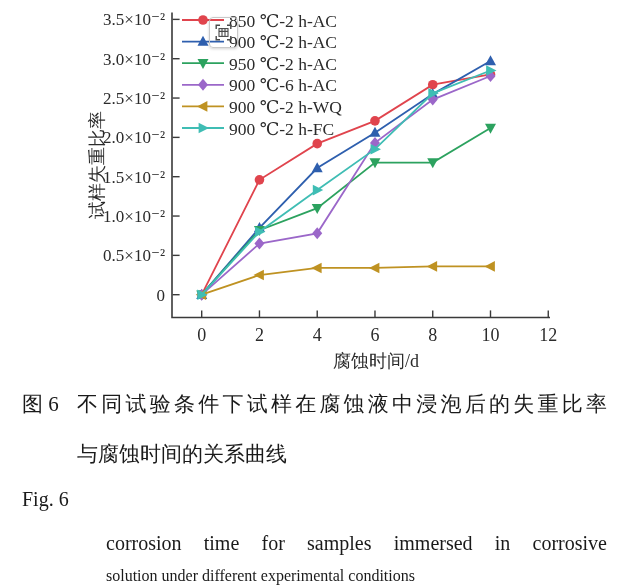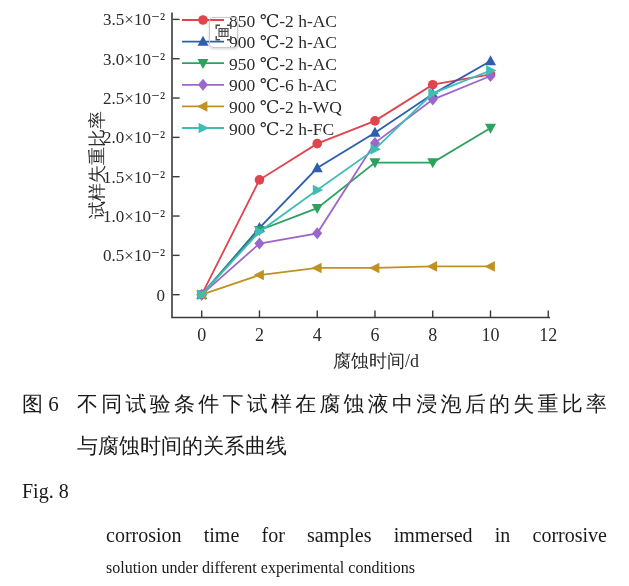--- a/index.html
+++ b/index.html
@@ -9,21 +9,21 @@
   svg text{font-family:"Liberation Serif","DejaVu Serif",serif;}
   .overlay-btn{position:absolute;left:209px;top:17px;width:27px;height:29px;
 Modified    background:#fdfdfd;border:1px solid #c9c9c9;border-radius:4px;
     box-shadow:0 1px 3px rgba(0,0,0,.18);display:flex;align-items:center;justify-content:center;
     cursor:pointer;}
   .captions{padding:0 22px;}
   .cap{display:flex;line-height:30px;}
   .cap-zh{font-size:21px;margin-top:11px;}
   .cap-zh .cap-label{width:55px;flex:none;}
   .cap-zh .cap-text{flex:1;text-align:justify;text-align-last:justify;font-family:Liberation Serif, serif;}
-  .cap-zh2{margin-top:12px;margin-left:55px;font-size:21px;line-height:30px;}
+  .cap-zh2{margin-top:20px;margin-left:55px;font-size:21px;line-height:30px;}
   .cap-en{font-size:20px;margin-top:15px;}
   .cap-en .cap-label{width:84px;flex:none;}
   .cap-en .cap-text{flex:1;text-align:justify;text-align-last:justify;}
   .cap-en2{margin-top:14px;margin-left:84px;font-size:20px;line-height:30px;
            text-align:justify;text-align-last:justify;}
   .cap-en3{margin-top:3px;margin-left:84px;font-size:16px;line-height:30px;}
 </style>
 </head>
 <body>
 
@@ -138,18 +138,18 @@
   </div>
 
   <div class="captions">
     <div class="cap cap-zh">
       <span class="cap-label">图 6</span>
       <span class="cap-text">不同试验条件下试样在腐蚀液中浸泡后的失重比率</span>
     </div>
     <div class="cap-zh2">与腐蚀时间的关系曲线</div>
 
     <div class="cap cap-en">
-      <span class="cap-label">Fig. 8</span>
+      <span class="cap-label">Fig. 6</span>
     </div>
     <div class="cap-en2">corrosion time for samples immersed in corrosive</div>
     <div class="cap-en3">solution under different experimental conditions</div>
   </div>
 </div>
 
 </body></html>

